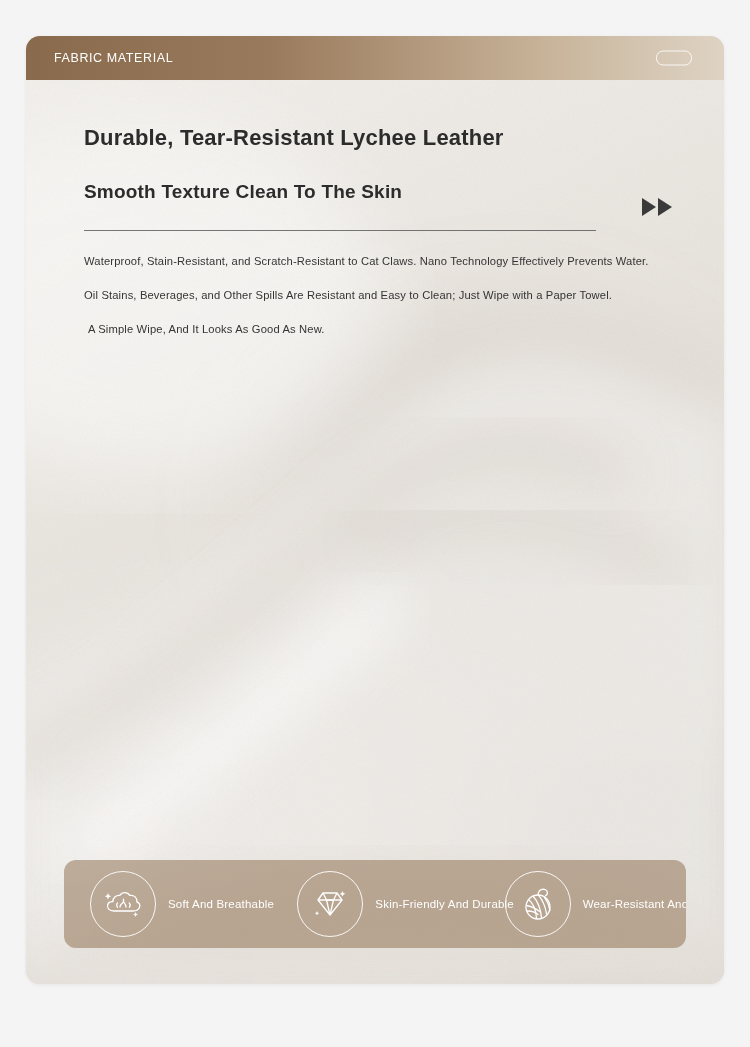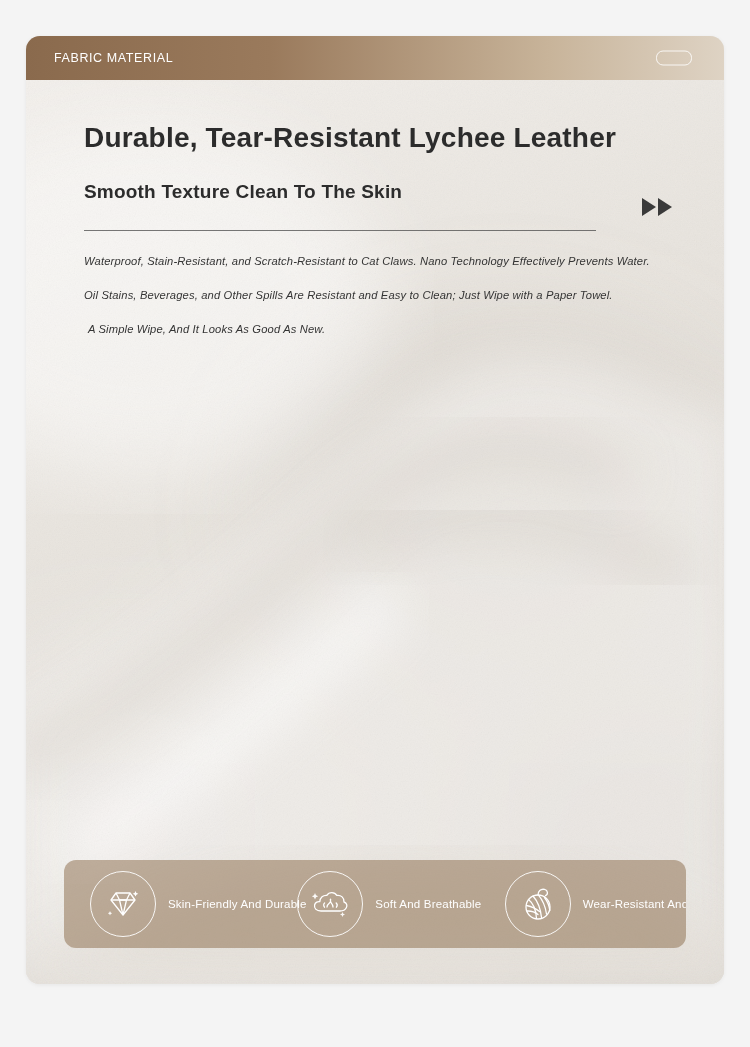--- a/index.html
+++ b/index.html
@@ -70,21 +70,21 @@
 
   
   .textblock {
     position: absolute;
     left: 58px;
     top: 88px;
     width: 580px;
     z-index: 4;
   }
   .headline {
-    font-size: 28px;
+    font-size: 22px;
     line-height: 28px;
     font-weight: bold;
     color: #2c2c2c;
     letter-spacing: 0.2px;
     margin: 0;
   }
   .subhead {
     margin: 28px 0 0 0;
     font-size: 19px;
     line-height: 24px;
@@ -101,21 +101,20 @@
   }
   .bullets {
     margin-top: 22px;
   }
   .bullet {
     font-size: 11.2px;
     line-height: 16px;
     color: #343434;
     margin-bottom: 18px;
     letter-spacing: 0.15px;
-    font-style: italic;
   }
   .bullet:last-child { margin-bottom: 12px; margin-left: 4px; }
 
   
   .arrows {
     position: absolute;
     right: 48px;
     top: 158px;
     z-index: 5;
   }
@@ -241,54 +240,54 @@
         <path d="M2 4 L16 13 L2 22 Z" fill="#3a3a3a"></path>
         <path d="M18 4 L32 13 L18 22 Z" fill="#3a3a3a"></path>
       </svg>
     </div>
 
     <div class="featurebar">
 
       <div class="feature">
         <div class="feature-icon">
           <svg width="38" height="34" viewBox="0 0 38 34" aria-hidden="true">
-            <g fill="none" stroke="#ffffff" stroke-width="1.3" stroke-linejoin="round">
-              <path d="M7 13 L12 6 L26 6 L31 13 L19 28 Z"></path>
-              <path d="M7 13 L31 13"></path>
-              <path d="M12 6 L15.5 13 L19 28"></path>
-              <path d="M26 6 L22.5 13 L19 28"></path>
-              <path d="M15.5 13 L22.5 13"></path>
-            </g>
-            <g fill="#ffffff">
-              <path d="M31.5 4 l0.9 1.9 1.9 0.9 -1.9 0.9 -0.9 1.9 -0.9 -1.9 -1.9 -0.9 1.9 -0.9 z"></path>
-              <path d="M6 24 l0.7 1.5 1.5 0.7 -1.5 0.7 -0.7 1.5 -0.7 -1.5 -1.5 -0.7 1.5 -0.7 z" opacity="0.9"></path>
-            </g>
-          </svg>
-        </div>
-        <div class="feature-label">Skin-Friendly And Durable</div>
-      </div>
-
-      <div class="feature">
-        <div class="feature-icon">
-          <svg width="38" height="34" viewBox="0 0 38 34" aria-hidden="true">
             <g fill="none" stroke="#ffffff" stroke-width="1.3" stroke-linecap="round" stroke-linejoin="round">
               <path d="M10 24 C5 24 3 21 3.6 18 C4.2 15.2 7 14.3 8.8 14.7 C9 10.6 12.3 8 15.8 8.4 C18.2 4.6 23.6 4.8 25.8 8.4 C30 7.7 33.4 10.8 33 15 C35.6 15.6 36.6 18.4 35.3 20.8 C34.2 23 31.8 24 29 24 Z"></path>
               <path d="M16 20 C16 17.6 18 16.4 19.5 15"></path>
               <path d="M22 20 C22 17.6 20.4 16.2 19.5 15"></path>
               <path d="M19.5 15 L19.5 12.2"></path>
               <path d="M13.5 20.2 C12.2 18.6 12.6 16.8 13.6 16"></path>
               <path d="M25.4 20.2 C26.6 18.6 26.2 16.9 25.2 16"></path>
             </g>
             <g fill="#ffffff">
               <path d="M4 6 l1 2.2 2.2 1 -2.2 1 -1 2.2 -1 -2.2 -2.2 -1 2.2 -1 z" opacity="0.95"></path>
               <path d="M31.5 25 l0.8 1.7 1.7 0.8 -1.7 0.8 -0.8 1.7 -0.8 -1.7 -1.7 -0.8 1.7 -0.8 z" opacity="0.9"></path>
             </g>
           </svg>
         </div>
         <div class="feature-label">Soft And Breathable</div>
+      </div>
+
+      <div class="feature">
+        <div class="feature-icon">
+          <svg width="38" height="34" viewBox="0 0 38 34" aria-hidden="true">
+            <g fill="none" stroke="#ffffff" stroke-width="1.3" stroke-linejoin="round">
+              <path d="M7 13 L12 6 L26 6 L31 13 L19 28 Z"></path>
+              <path d="M7 13 L31 13"></path>
+              <path d="M12 6 L15.5 13 L19 28"></path>
+              <path d="M26 6 L22.5 13 L19 28"></path>
+              <path d="M15.5 13 L22.5 13"></path>
+            </g>
+            <g fill="#ffffff">
+              <path d="M31.5 4 l0.9 1.9 1.9 0.9 -1.9 0.9 -0.9 1.9 -0.9 -1.9 -1.9 -0.9 1.9 -0.9 z"></path>
+              <path d="M6 24 l0.7 1.5 1.5 0.7 -1.5 0.7 -0.7 1.5 -0.7 -1.5 -1.5 -0.7 1.5 -0.7 z" opacity="0.9"></path>
+            </g>
+          </svg>
+        </div>
+        <div class="feature-label">Skin-Friendly And Durable</div>
       </div>
 
       <div class="feature">
         <div class="feature-icon">
           <svg width="38" height="36" viewBox="0 0 38 36" aria-hidden="true">
             <g fill="none" stroke="#ffffff" stroke-width="1.3" stroke-linecap="round">
               <circle cx="19" cy="21" r="12"></circle>
               <path d="M9.5 13.5 C14 17, 17 23, 17.5 32.6"></path>
               <path d="M14 10 C18 14.5, 21.5 21.5, 22.5 31.5"></path>
               <path d="M19.5 9.2 C23.5 14, 26.5 21, 27.5 28"></path>

